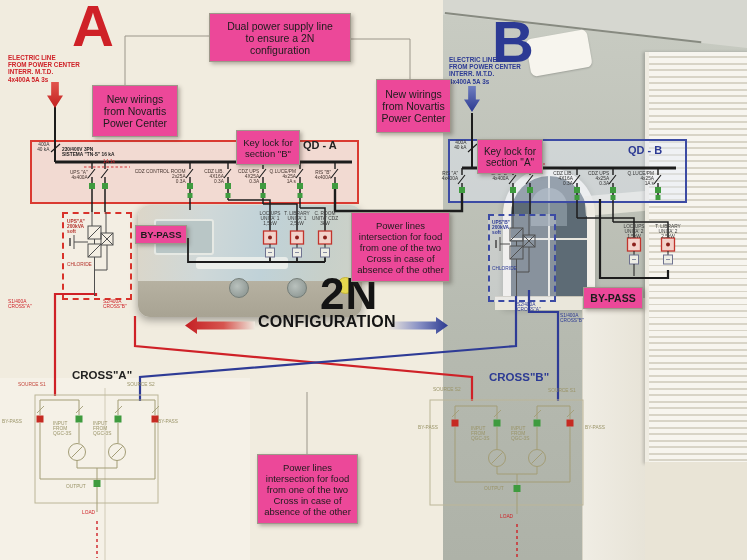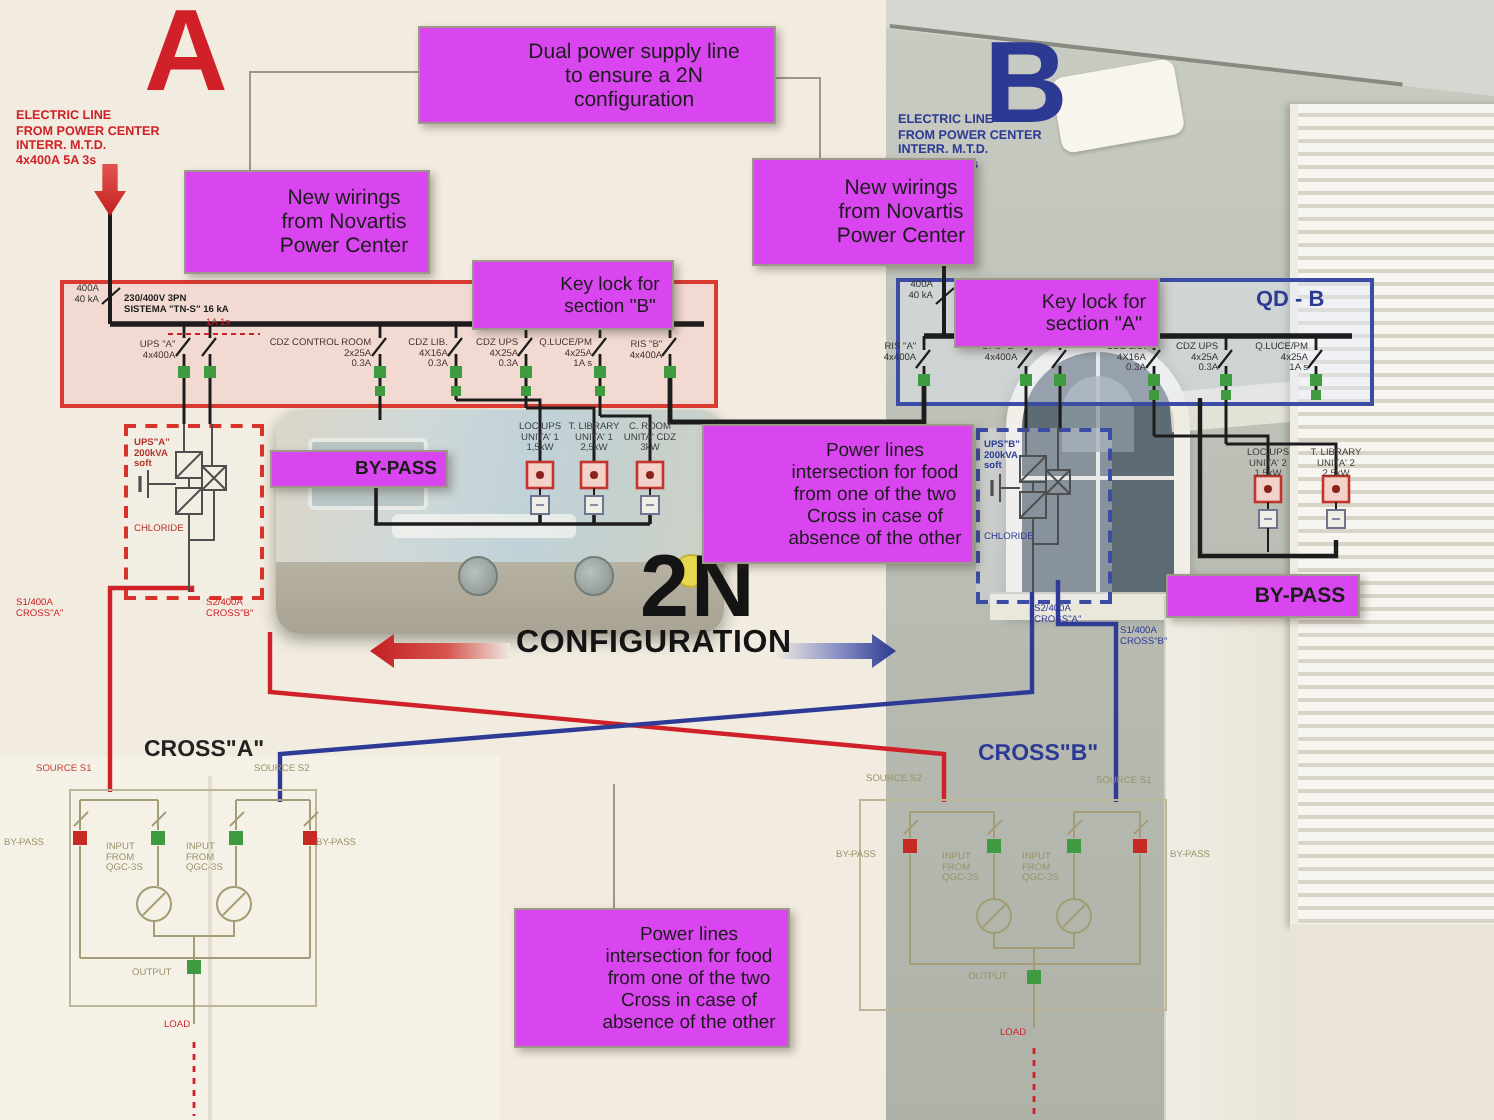--- a/index.html
+++ b/index.html
@@ -6,24 +6,24 @@
   #stage{position:relative;width:747px;height:560px;overflow:hidden;background:#f1ecdf;
          font-family:"Liberation Sans",sans-serif;}
   .abs{position:absolute;}
   .lbl{position:absolute;z-index:3;font-family:"Liberation Sans",sans-serif;
        white-space:pre-line;color:#222;line-height:1.12;}
   .s{font-size:8px;line-height:1.08;transform:scale(.6);}
   .m{font-size:9px;line-height:1.18;transform:scale(.7);}
   .ol{transform-origin:0 0;}
   .or{transform-origin:100% 0;text-align:right;}
   .oc{transform-origin:50% 0;text-align:center;}
-  .notebox{position:absolute;z-index:4;background:#d946ef;border:1px solid #9d988a;
+  .notebox{position:absolute;z-index:4;background:#ec4899;border:1px solid #9d988a;
            box-shadow:2px 2px 4px rgba(60,50,40,.35);color:#1c1c1c;text-align:center;
            white-space:pre-line;display:flex;align-items:center;justify-content:center;
-           font-family:"Liberation Sans",sans-serif;padding-left:37px;}
+           font-family:"Liberation Sans",sans-serif;}
   .panel{position:absolute;z-index:1;}
   svg.wires{position:absolute;left:0;top:0;z-index:2;pointer-events:none;}
 </style>
 </head>
 <body>
 
 <div id="stage">
 
   <div class="abs" style="left:443px;top:0;width:304px;height:560px;background:linear-gradient(180deg,#c9ccc3,#b6bab0 60%,#aeb2a8);"></div>
   <div class="abs" style="left:443px;top:0;width:304px;height:48px;background:#d6d7d0;clip-path:polygon(0 0,100% 0,100% 100%,0 30%);"></div>

